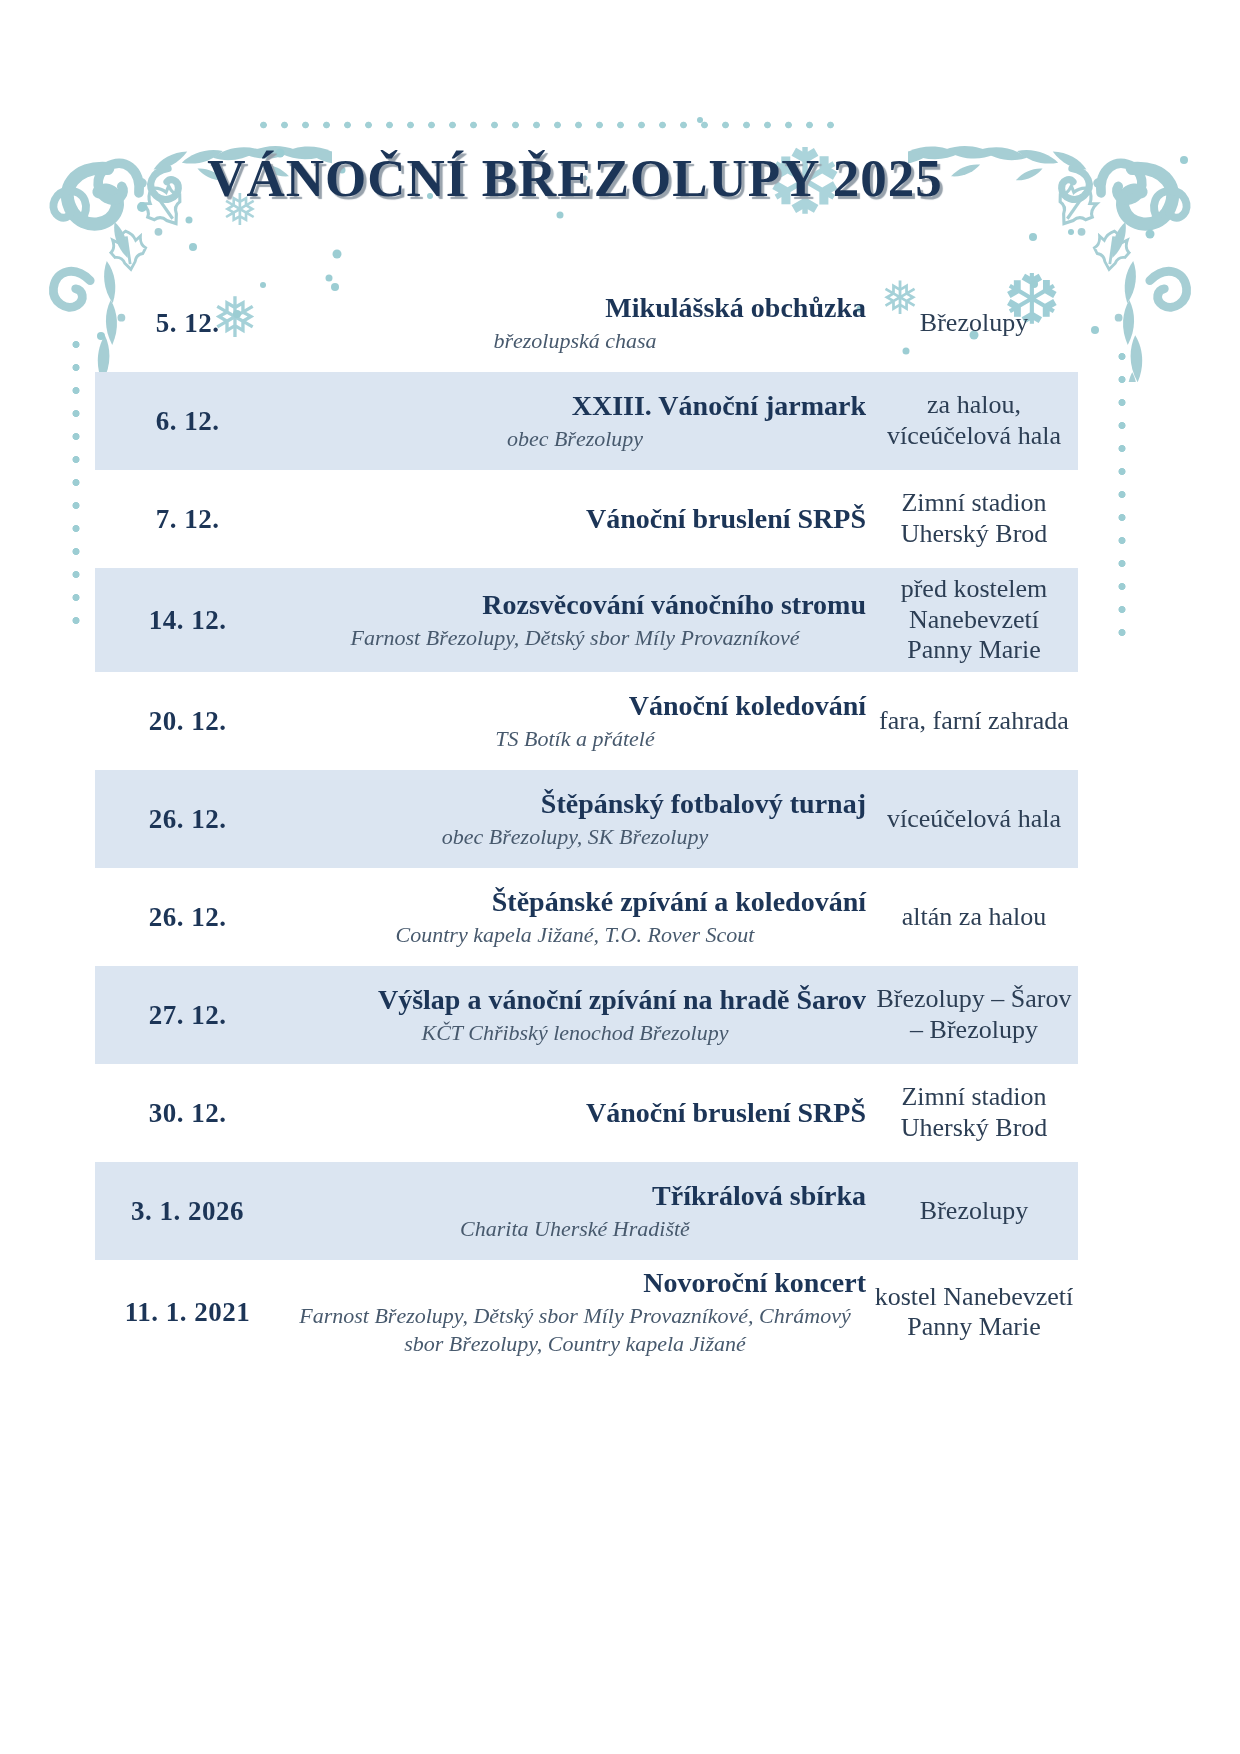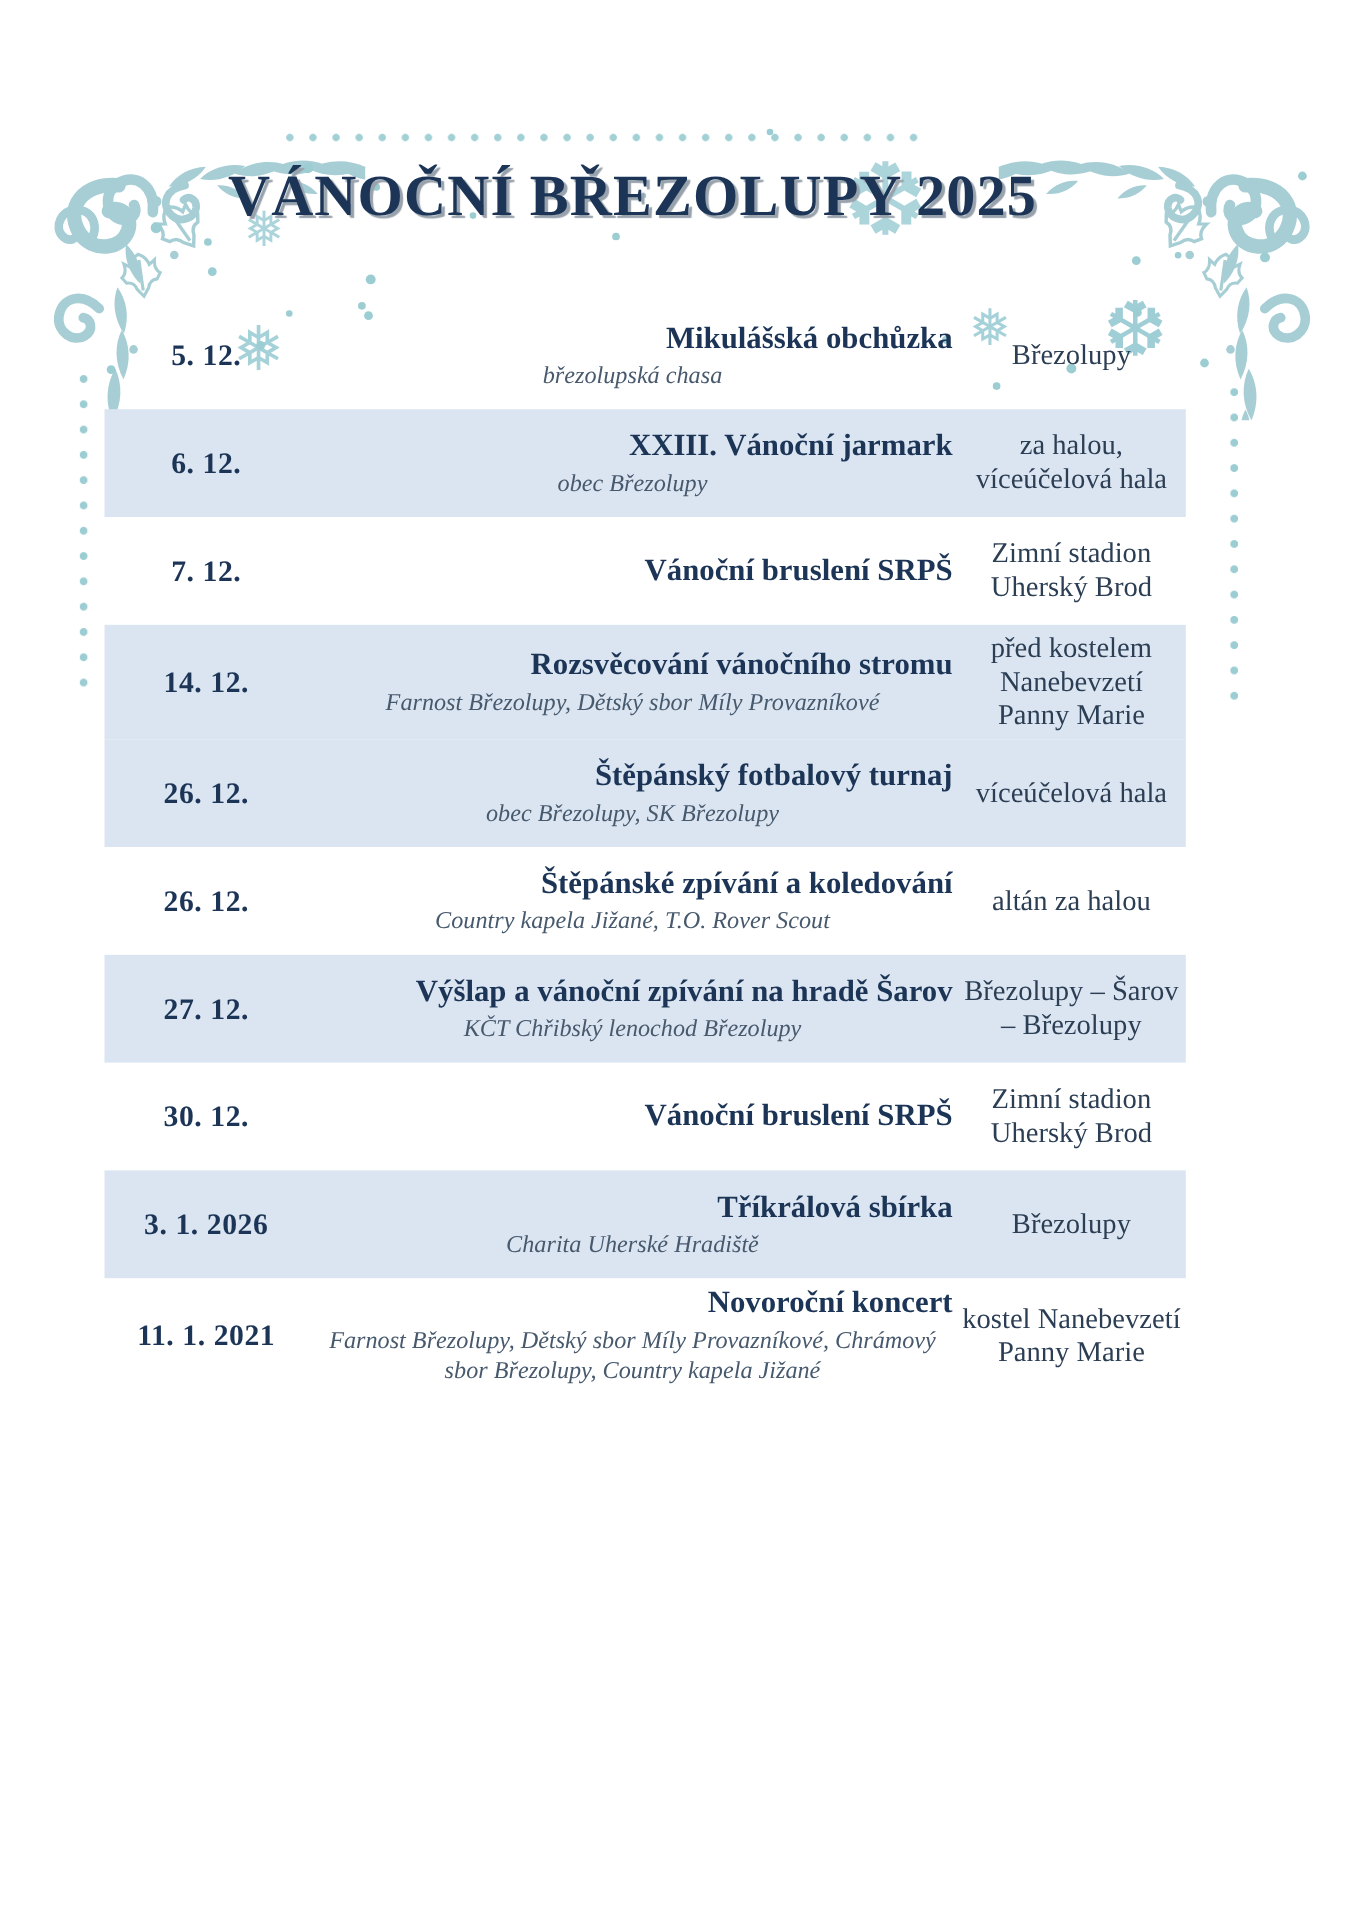--- a/index.html
+++ b/index.html
@@ -211,20 +211,28 @@
       <td class="c-loc">Zimní stadion Uherský Brod</td>
     </tr>
           <tr class="shaded">
       <td class="c-date">14. 12.</td>
       <td class="c-event">
         <div class="e-name">Rozsvěcování vánočního stromu</div>
         <div class="e-org">Farnost Březolupy, Dětský sbor Míly Provazníkové</div>
       </td>
       <td class="c-loc">před kostelem Nanebevzetí Panny Marie</td>
     </tr>
+          <tr>
+      <td class="c-date">20. 12.</td>
+      <td class="c-event">
+        <div class="e-name">Vánoční koledování</div>
+        <div class="e-org">TS Botík a přátelé</div>
+      </td>
+      <td class="c-loc">fara, farní zahrada</td>
+    </tr>
           <tr class="shaded">
       <td class="c-date">26. 12.</td>
       <td class="c-event">
         <div class="e-name">Štěpánský fotbalový turnaj</div>
         <div class="e-org">obec Březolupy, SK Březolupy</div>
       </td>
       <td class="c-loc">víceúčelová hala</td>
     </tr>
           <tr>
       <td class="c-date">26. 12.</td>

